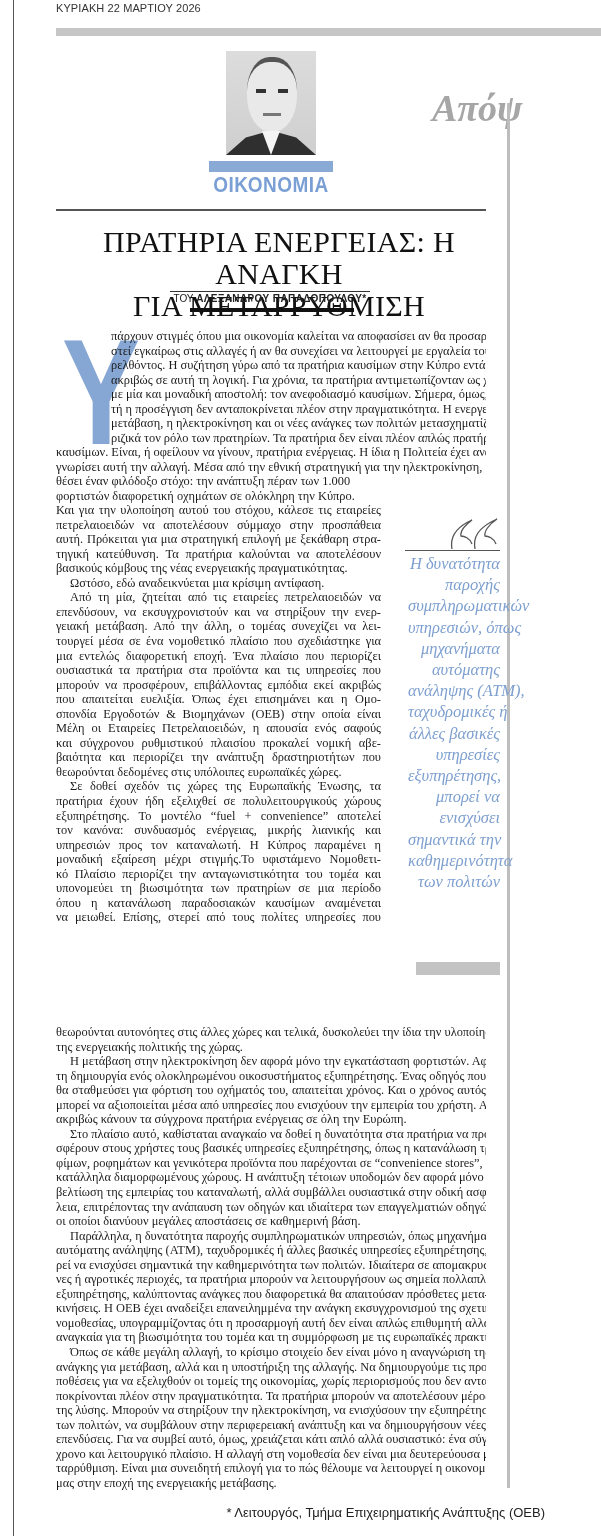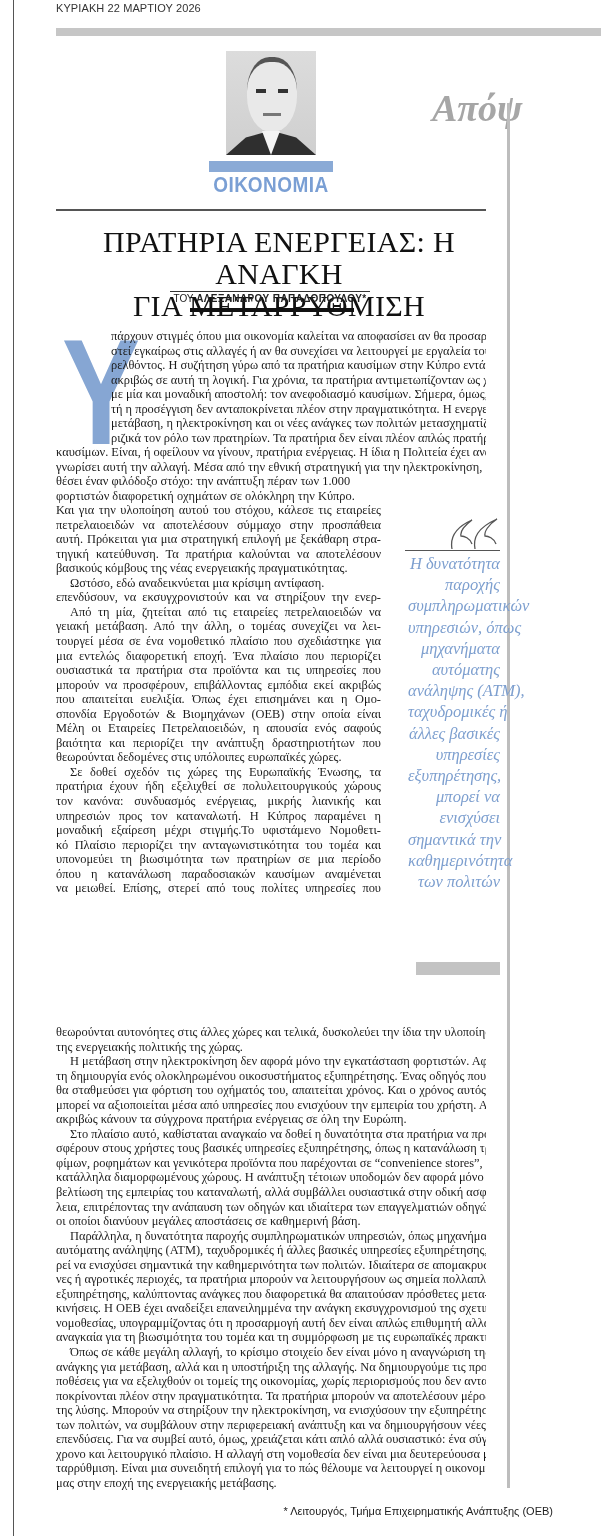--- a/index.html
+++ b/index.html
@@ -27,21 +27,21 @@
   .body { font-family: "Liberation Serif", serif; font-size: 12.4px; line-height: 14.55px; color: #1c1c1c; text-align: justify; }
   .p-block { position: absolute; }
   .line { display: block; white-space: nowrap; text-align-last: justify; text-align: justify; overflow: hidden; }
   .line.last { text-align-last: left; }
   .line.indent { text-indent: 14px; }
   .pull-rule { position: absolute; left: 405px; top: 550px; width: 95px; height: 1px; background: #555; }
   .quote-mark { position: absolute; left: 448px; top: 512px; width: 52px; height: 38px; }
   .pull-quote { position: absolute; left: 408px; top: 553px; width: 92px; text-align: right; font-family: "Liberation Serif", serif; font-style: italic; font-size: 16.5px; line-height: 21.2px; color: #7d9fcf; }
   .pull-quote span { display: block; white-space: nowrap; }
   .pull-bar { position: absolute; left: 416px; top: 962px; width: 84px; height: 13px; background: #c3c3c3; }
-  .footnote { position: absolute; right: 48px; top: 1505px; font-family: "Liberation Sans", sans-serif; font-size: 11px; color: #222; white-space: nowrap; }
+  .footnote { position: absolute; right: 56px; top: 1505px; font-family: "Liberation Sans", sans-serif; font-size: 13px; color: #222; white-space: nowrap; }
 </style>
 </head>
 <body>
 
 <div class="left-rule"></div>
 
 <div class="dateline">ΚΥΡΙΑΚΗ 22 ΜΑΡΤΙΟΥ 2026</div>
 <div class="top-bar"></div>
 <div class="section-header">Απόψ</div>
 <div class="right-rule"></div>
@@ -88,34 +88,36 @@
   </div>
 <div class="p-block body" id="blk-narrow" style="left:56px; top:474px; width:325px;">
     <span class="line last">θέσει έναν φιλόδοξο στόχο: την ανάπτυξη πέραν των 1.000</span>
     <span class="line last">φορτιστών διαφορετική οχημάτων σε ολόκληρη την Κύπρο.</span>
     <span class="line">Και για την υλοποίηση αυτού του στόχου, κάλεσε τις εταιρείες</span>
     <span class="line">πετρελαιοειδών να αποτελέσουν σύμμαχο στην προσπάθεια</span>
     <span class="line">αυτή. Πρόκειται για μια στρατηγική επιλογή με ξεκάθαρη στρα-</span>
     <span class="line">τηγική κατεύθυνση. Τα πρατήρια καλούνται να αποτελέσουν</span>
     <span class="line last">βασικούς κόμβους της νέας ενεργειακής πραγματικότητας.</span>
     <span class="line last indent">Ωστόσο, εδώ αναδεικνύεται μια κρίσιμη αντίφαση.</span>
+    <span class="line indent">Από τη μία, ζητείται από τις εταιρείες πετρελαιοειδών να</span>
     <span class="line">επενδύσουν, να εκσυγχρονιστούν και να στηρίξουν την ενερ-</span>
-    <span class="line indent">Από τη μία, ζητείται από τις εταιρείες πετρελαιοειδών να</span>
     <span class="line">γειακή μετάβαση. Από την άλλη, ο τομέας συνεχίζει να λει-</span>
     <span class="line">τουργεί μέσα σε ένα νομοθετικό πλαίσιο που σχεδιάστηκε για</span>
     <span class="line">μια εντελώς διαφορετική εποχή. Ένα πλαίσιο που περιορίζει</span>
     <span class="line">ουσιαστικά τα πρατήρια στα προϊόντα και τις υπηρεσίες που</span>
     <span class="line">μπορούν να προσφέρουν, επιβάλλοντας εμπόδια εκεί ακριβώς</span>
     <span class="line">που απαιτείται ευελιξία. Όπως έχει επισημάνει και η Ομο-</span>
     <span class="line">σπονδία Εργοδοτών &amp; Βιομηχάνων (ΟΕΒ) στην οποία είναι</span>
     <span class="line">Μέλη οι Εταιρείες Πετρελαιοειδών, η απουσία ενός σαφούς</span>
+    <span class="line">και σύγχρονου ρυθμιστικού πλαισίου προκαλεί νομική αβε-</span>
     <span class="line">βαιότητα και περιορίζει την ανάπτυξη δραστηριοτήτων που</span>
     <span class="line last">θεωρούνται δεδομένες στις υπόλοιπες ευρωπαϊκές χώρες.</span>
     <span class="line indent">Σε δοθεί σχεδόν τις χώρες της Ευρωπαϊκής Ένωσης, τα</span>
     <span class="line">πρατήρια έχουν ήδη εξελιχθεί σε πολυλειτουργικούς χώρους</span>
+    <span class="line">εξυπηρέτησης. Το μοντέλο “fuel + convenience” αποτελεί</span>
     <span class="line">τον κανόνα: συνδυασμός ενέργειας, μικρής λιανικής και</span>
     <span class="line">υπηρεσιών προς τον καταναλωτή. Η Κύπρος παραμένει η</span>
     <span class="line">μοναδική εξαίρεση μέχρι στιγμής.Το υφιστάμενο Νομοθετι-</span>
     <span class="line">κό Πλαίσιο περιορίζει την ανταγωνιστικότητα του τομέα και</span>
     <span class="line">υπονομεύει τη βιωσιμότητα των πρατηρίων σε μια περίοδο</span>
     <span class="line">όπου η κατανάλωση παραδοσιακών καυσίμων αναμένεται</span>
     <span class="line">να μειωθεί. Επίσης, στερεί από τους πολίτες υπηρεσίες που</span>
   </div>
 <div class="p-block body" id="blk-full2" style="left:56px; top:1025px; width:430px;">
     <span class="line">θεωρούνται αυτονόητες στις άλλες χώρες και τελικά, δυσκολεύει την ίδια την υλοποίηση</span>

